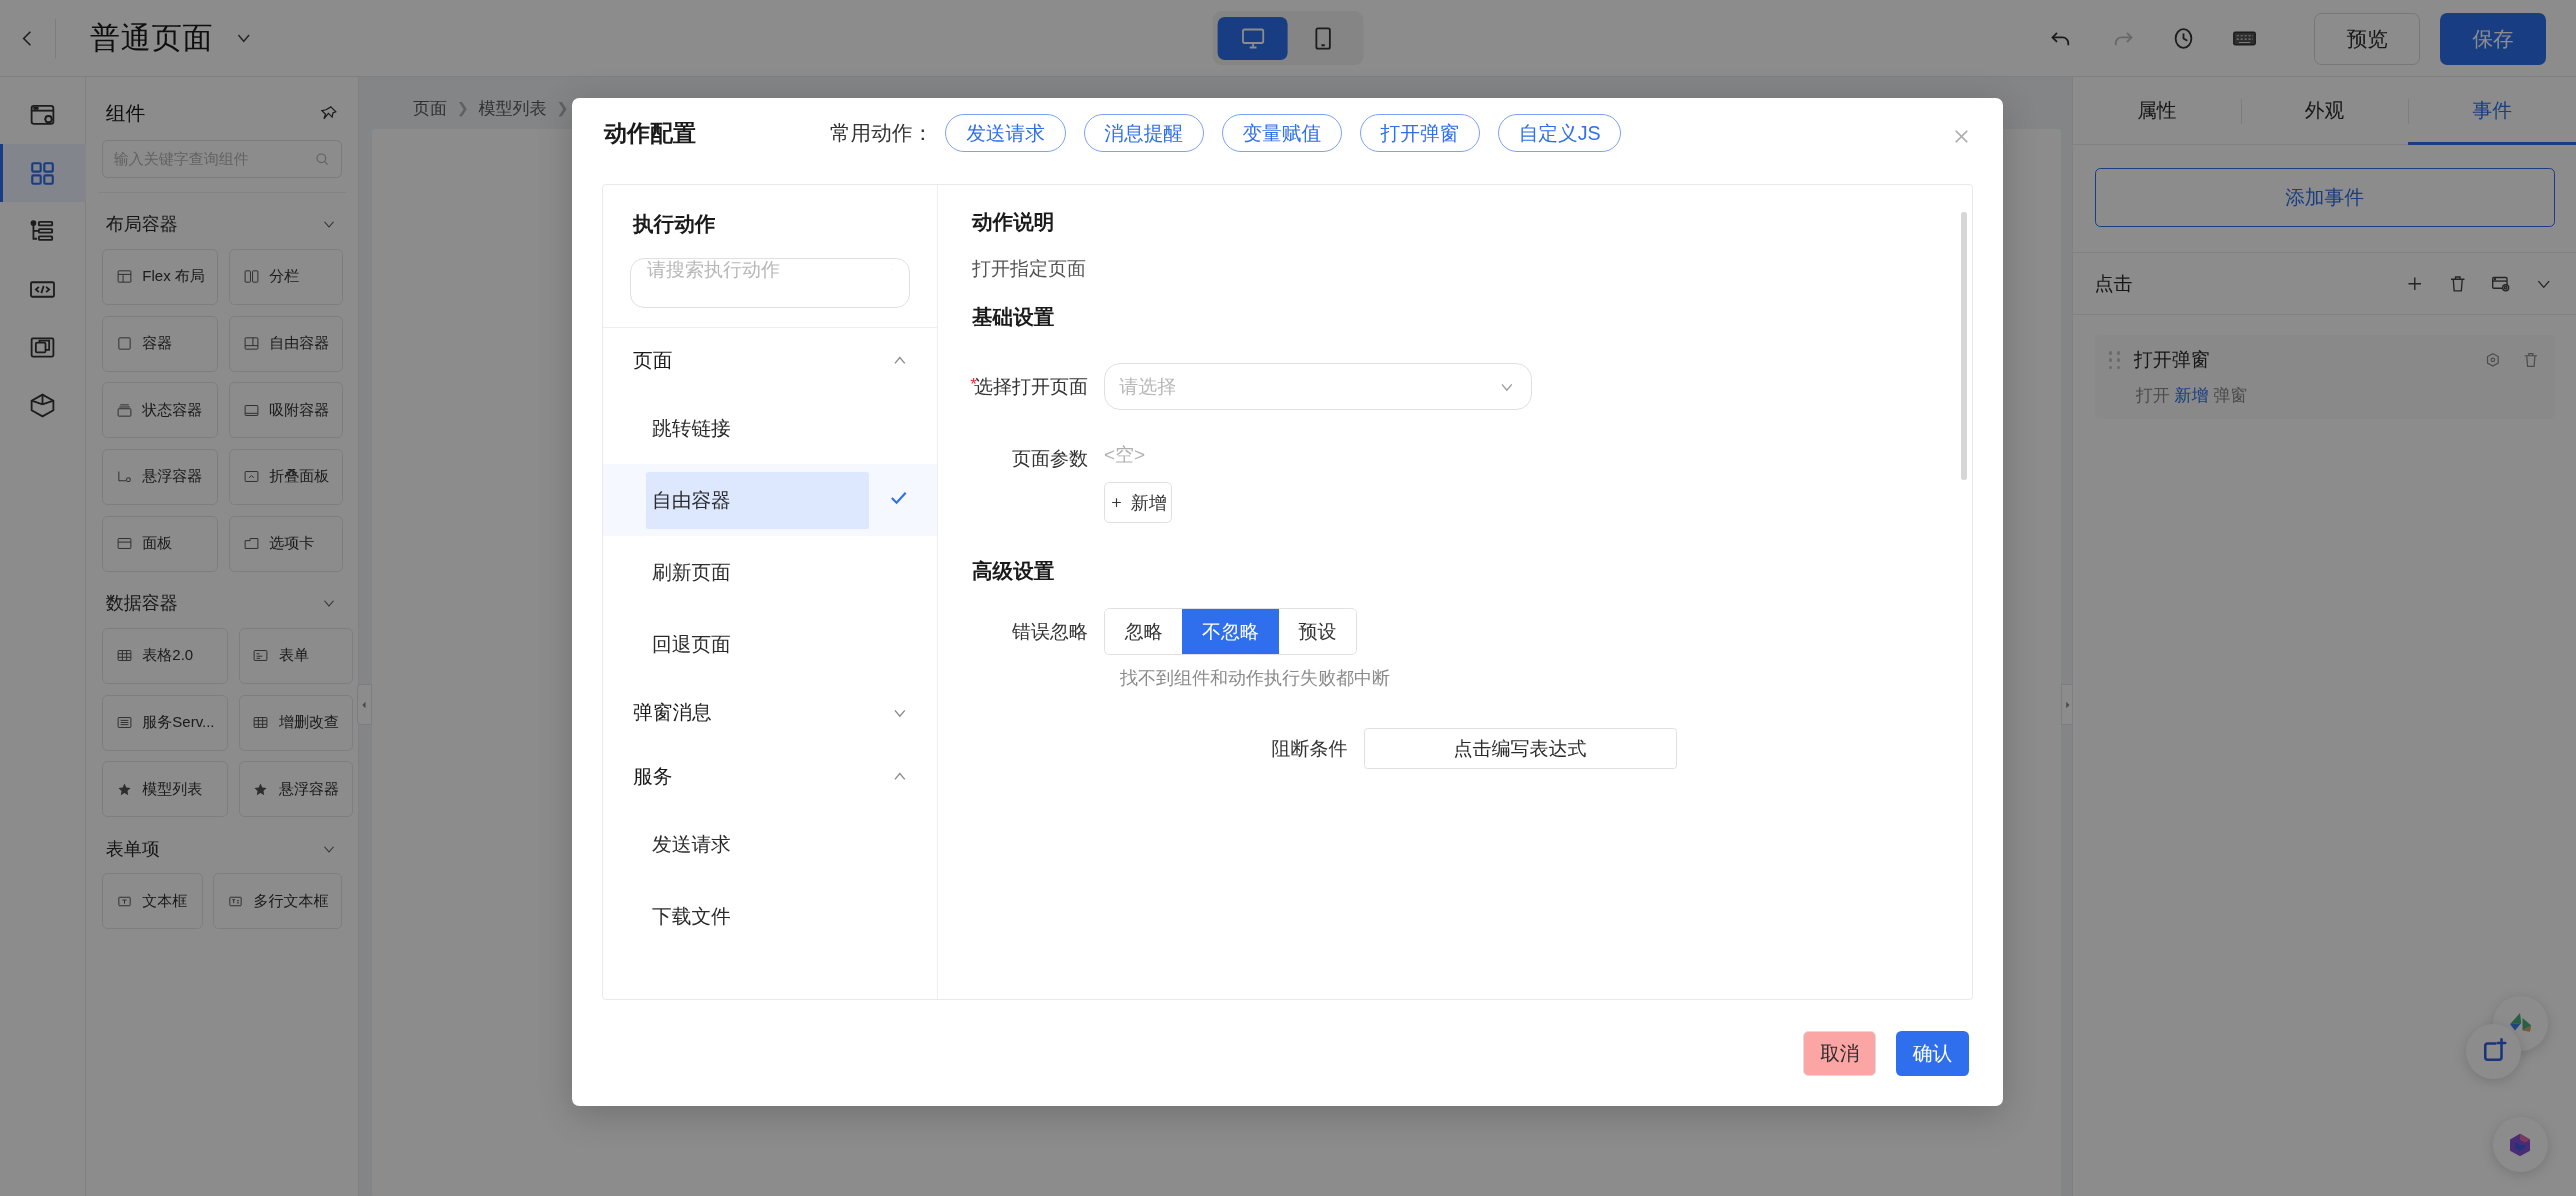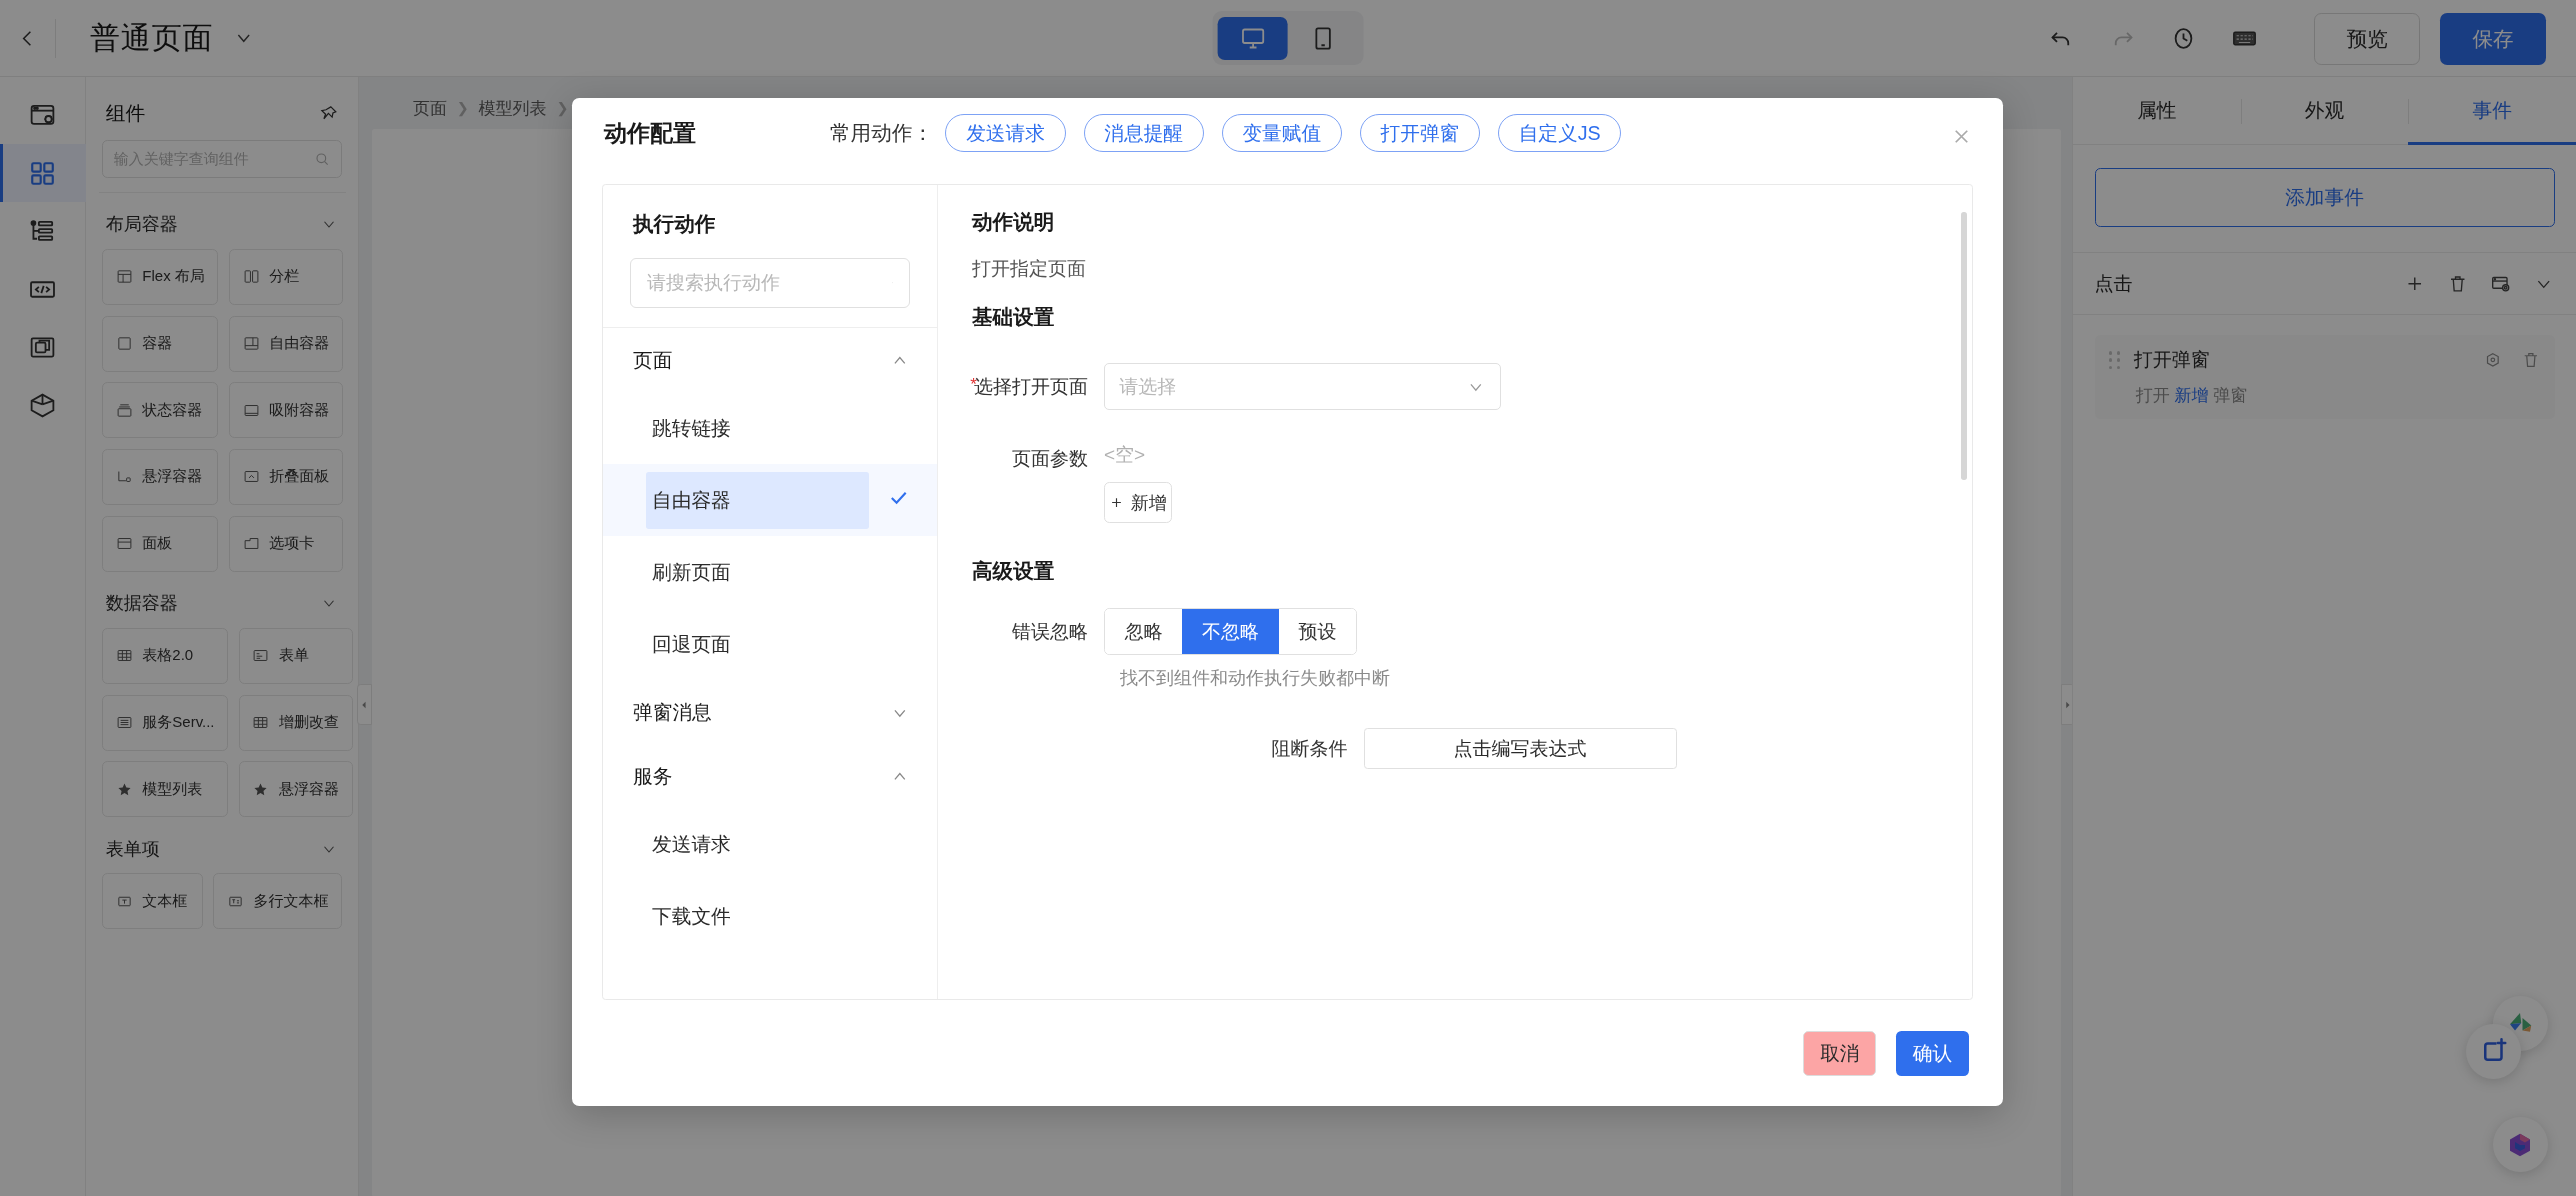--- a/index.html
+++ b/index.html
@@ -255,22 +255,22 @@
 
   .modal-body {
     flex: 1; margin: 16px 30px 0 30px; border: 0.9px solid #e9e9e9; border-radius: 3.6px;
     display: flex; overflow: hidden;
   }
   .ml {
     width: 335px; border-right: 0.9px solid #eee; display: flex; flex-direction: column;
   }
   .ml-title { font-size: 20.6px; color: #1a1a1a; font-weight: bold; padding: 25px 0 0 30px; }
   .ml-search {
-    margin: 19.7px 27px 0 27px; height: 50px; border: 0.9px solid #e0e0e0; border-radius: 6px;
-    display: flex; align-items: center; padding: 0 16px;
+    margin: 19.7px 27px 0 27px; height: 50px; border: 0.9px solid #e0e0e0; border-radius: 14px;
+    display: flex; align-items: flex-start; padding: 0 16px;
   }
   .ml-search input {
     flex: 1; border: none; outline: none; background: transparent;
     font-size: 19px; color: #333; font-family: inherit;
   }
   .ml-search input::placeholder { color: #b8b8b8; }
   .ml-search svg { width: 21.5px; height: 21.5px; }
   .ml-list { margin-top: 19.7px; border-top: 0.9px solid #eee; flex: 1; overflow: hidden; }
   .ml-group {
     height: 64px; display: flex; align-items: center; justify-content: space-between;
@@ -295,21 +295,21 @@
   .mr-h { font-size: 20.6px; color: #1a1a1a; font-weight: bold; }
   .mr-desc { font-size: 19px; color: #555; margin-top: 19.7px; }
   .mr-h2 { font-size: 20.6px; color: #1a1a1a; font-weight: bold; margin-top: 21.5px; }
   .frow { display: flex; align-items: center; margin-top: 32px; }
   .flabel {
     width: 132px; text-align: right; font-size: 19px; color: #333;
     position: relative; padding-right: 16px; flex-shrink: 0;
   }
   .flabel .req { color: #e03131; position: absolute; left: -1.8px; top: 1.8px; font-size: 17px; }
   .fselect {
-    width: 397px; height: 47px; border: 0.9px solid #e0e0e0; border-radius: 5px;
+    width: 428px; height: 47px; border: 0.9px solid #e0e0e0; border-radius: 16px;
     display: flex; align-items: center; padding: 0 14.3px; cursor: pointer;
     justify-content: space-between;
   }
   .fselect .ph { font-size: 19px; color: #b8b8b8; }
   .fselect svg { width: 19.7px; height: 19.7px; }
   .fval { font-size: 19px; color: #b0b0b0; }
   .fcol { display: flex; flex-direction: column; }
   .btn-add {
     margin-top: 14.3px; width: 68px; height: 41px; border: 0.9px solid #e0e0e0;
     border-radius: 5.4px; background: #fff; cursor: pointer; font-family: inherit;

